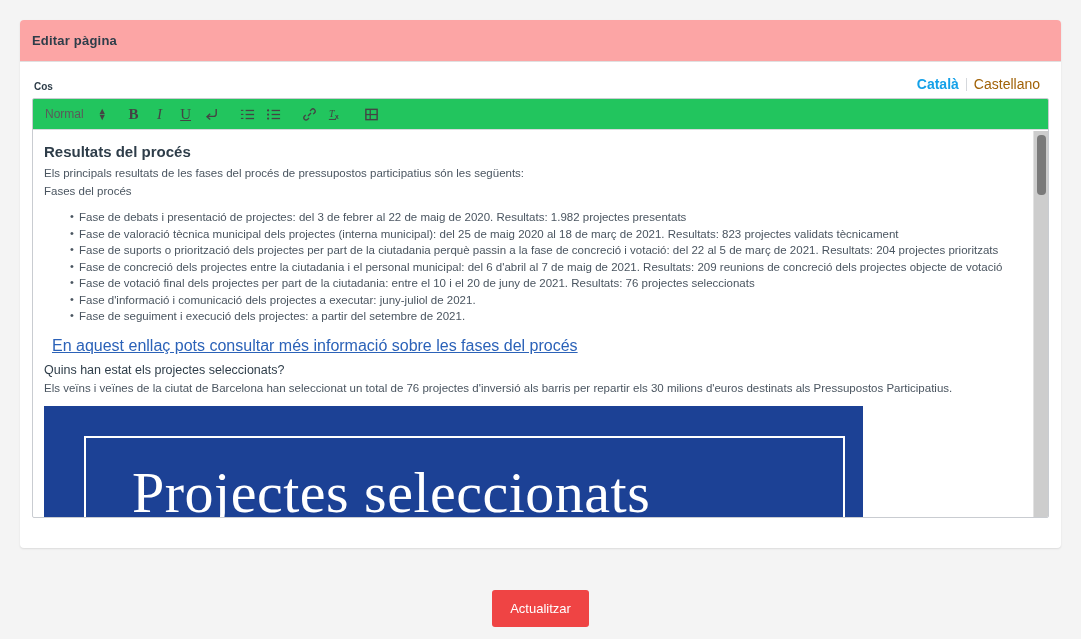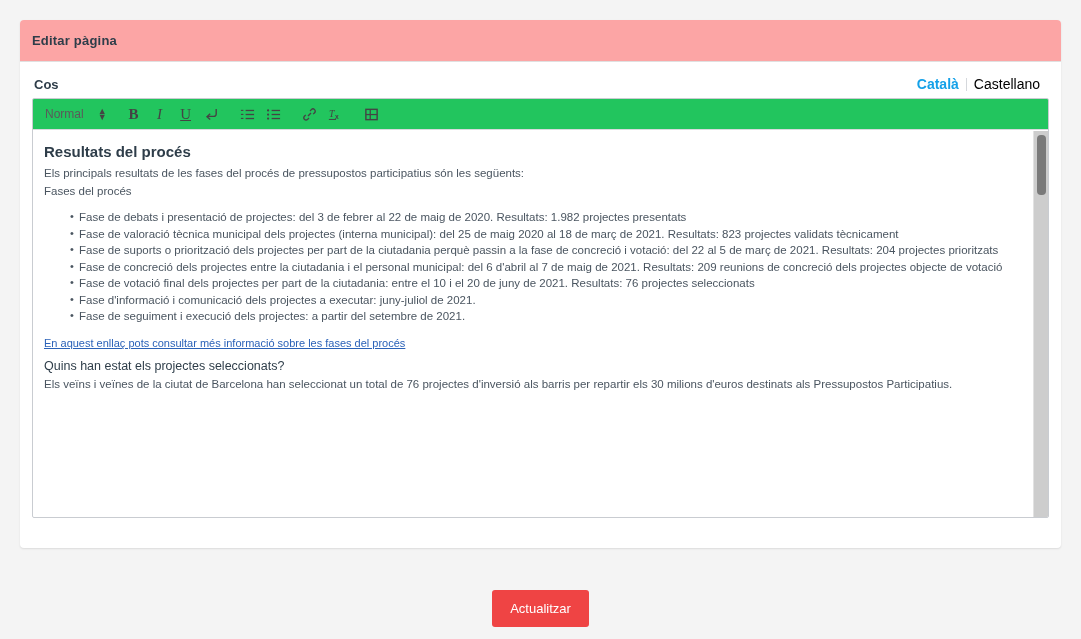--- a/index.html
+++ b/index.html
@@ -49,32 +49,32 @@
   }
 
   
   .field-row {
     display: flex;
     align-items: flex-end;
     justify-content: space-between;
     padding: 0 2px 6px 2px;
   }
   .field-label {
-    font-size: 13px;
+    font-size: 10px;
     font-weight: bold;
     color: #2e3d49;
   }
   .lang-tabs {
     display: flex;
     align-items: center;
     font-size: 14px;
     justify-content: flex-end;
   }
   .lang-tab {
-    color: #000000;
+    color: #a16207;
     padding: 0 7px;
     text-decoration: none;
     cursor: pointer;
   }
   .lang-tab.active {
     color: #14a1e8;
     font-weight: bold;
   }
   .lang-sep {
     width: 1px;
@@ -178,24 +178,25 @@
   .doc-ul li:before {
     content: "•";
     position: absolute;
     left: 0;
     top: -1px;
     font-size: 11px;
   }
   .doc-link {
     display: inline-block;
     margin-top: 12px;
-    font-size: 11px;
+    font-size: 16px;
     color: #2b62b8;
     text-decoration: underline;
     cursor: pointer;
+    margin-left: 8px;
   }
   .doc-q {
     font-size: 12.5px;
     color: #2e3d49;
     margin: 8px 0 4px 0;
   }
 
   
   .banner {
     margin-top: 10px;
@@ -396,20 +397,24 @@
             <li>Fase de votació final dels projectes per part de la ciutadania: entre el 10 i el 20 de juny de 2021. Resultats: 76 projectes seleccionats</li>
             <li>Fase d'informació i comunicació dels projectes a executar: juny-juliol de 2021.</li>
             <li>Fase de seguiment i execució dels projectes: a partir del setembre de 2021.</li>
           </ul>
 
           <a class="doc-link">En aquest enllaç pots consultar més informació sobre les fases del procés</a>
 
           <div class="doc-q">Quins han estat els projectes seleccionats?</div>
           <div class="doc-p">Els veïns i veïnes de la ciutat de Barcelona han seleccionat un total de 76 projectes d'inversió als barris per repartir els 30 milions d'euros destinats als Pressupostos Participatius.</div>
 
+          <div class="banner">
+            <div class="banner-frame"></div>
+            <div class="banner-text">Projectes seleccionats</div>
+          </div>
 
         </div>
       </div>
 
       <div class="vscroll">
         <div class="vthumb"></div>
       </div>
 
     </div>
   </div>

